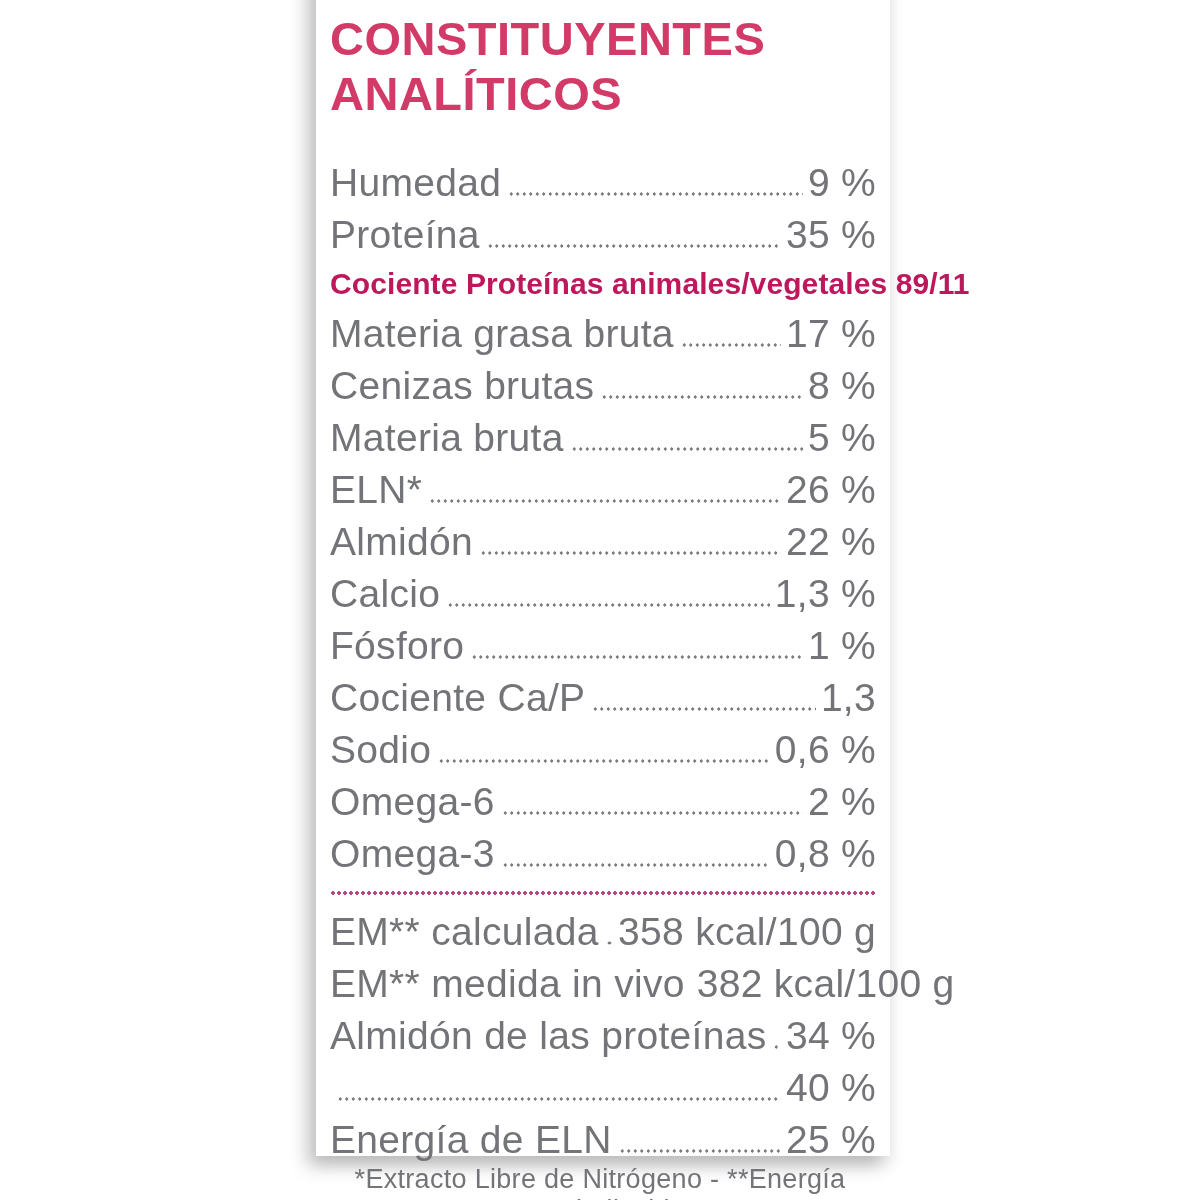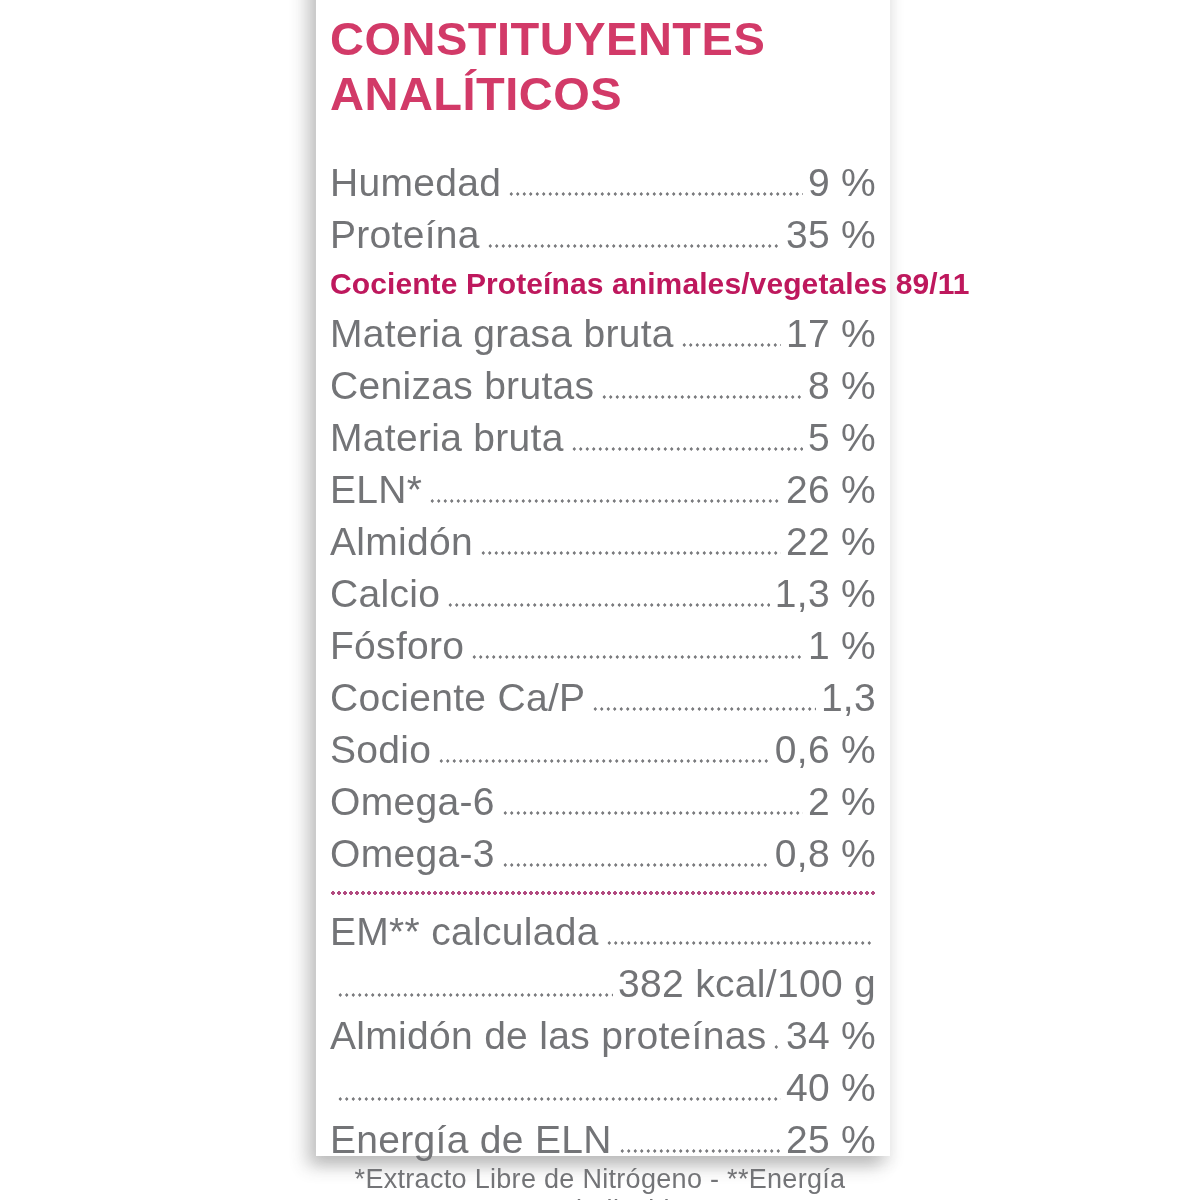--- a/index.html
+++ b/index.html
@@ -188,23 +188,25 @@
         <span class="lbl">Omega-3</span>
         <span class="leader"></span>
         <span class="val">0,8 %</span>
       </div>
 
       <div class="divider"></div>
 
       <div class="row">
         <span class="lbl">EM** calculada</span>
         <span class="leader"></span>
-      </div>
-
-      <div class="row">
+        <span class="val">358 kcal/100 g</span>
+      </div>
+
+      <div class="row">
+        <span class="lbl">EM** medida in vivo</span>
         <span class="leader"></span>
         <span class="val">382 kcal/100 g</span>
       </div>
 
       <div class="row">
         <span class="lbl">Almidón de las proteínas</span>
         <span class="leader"></span>
         <span class="val">34 %</span>
       </div>
 

